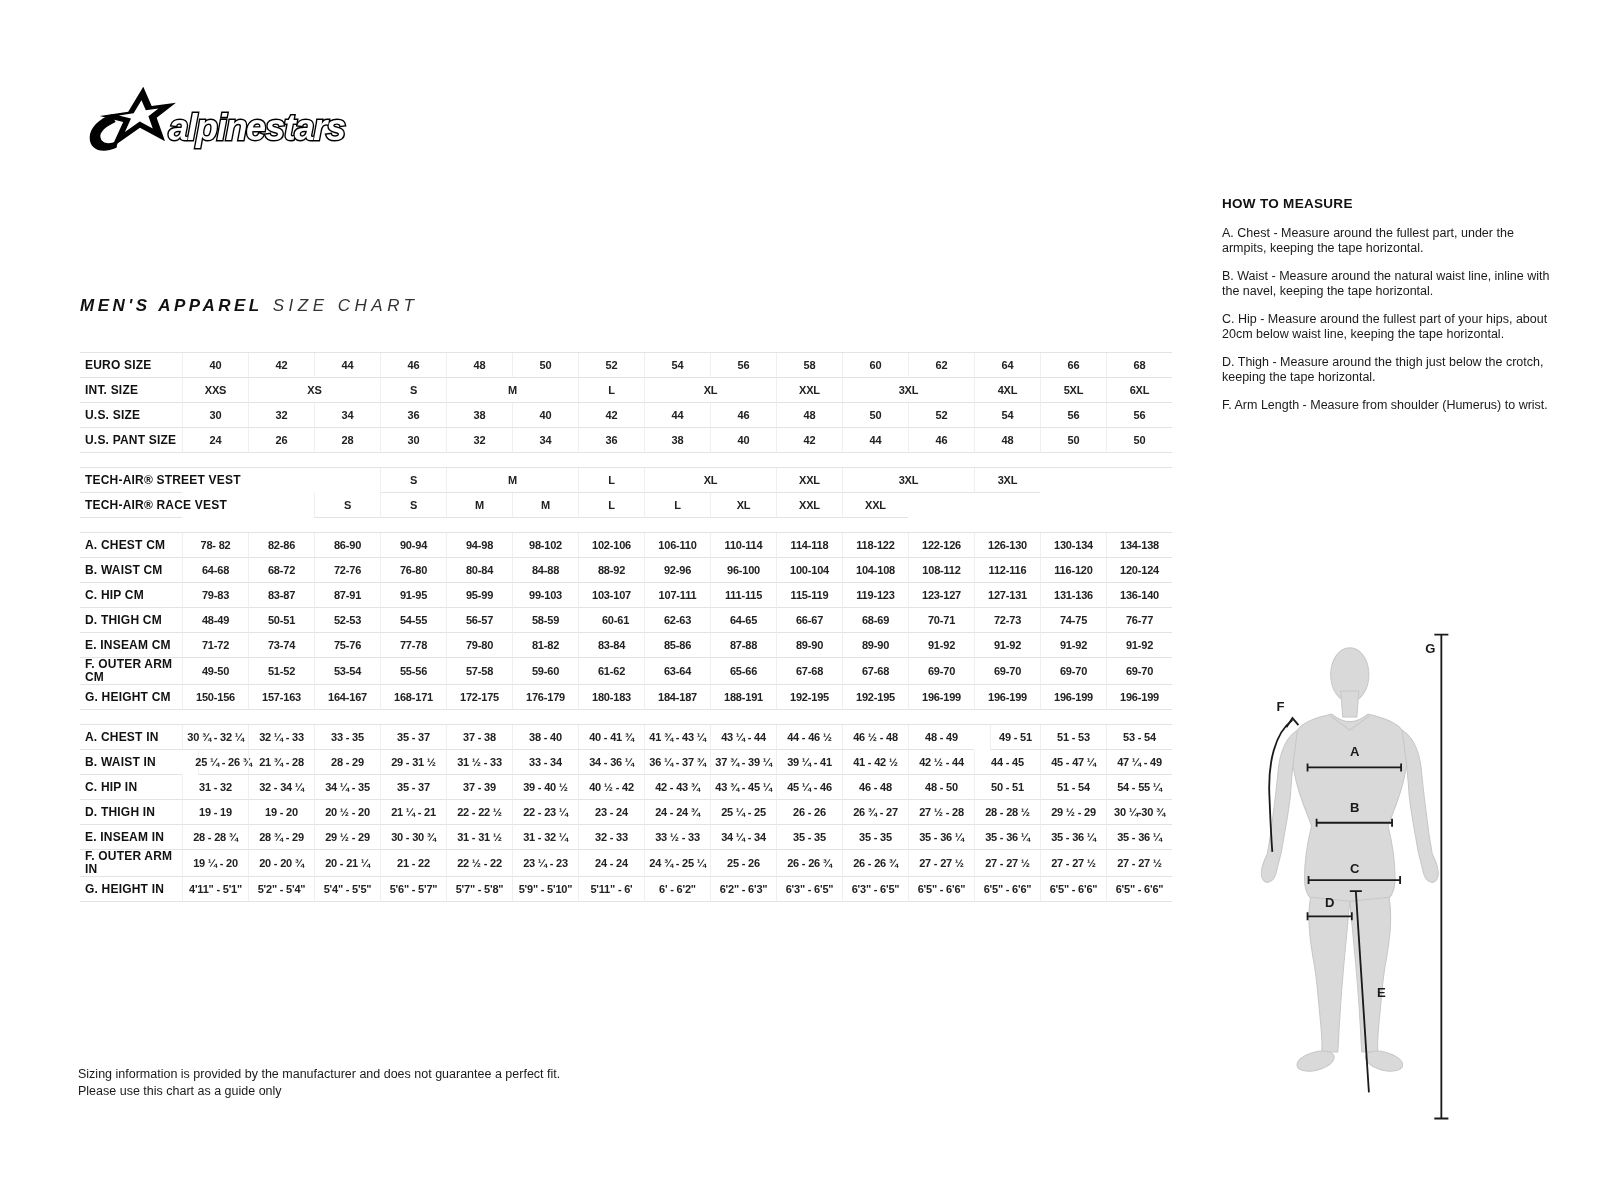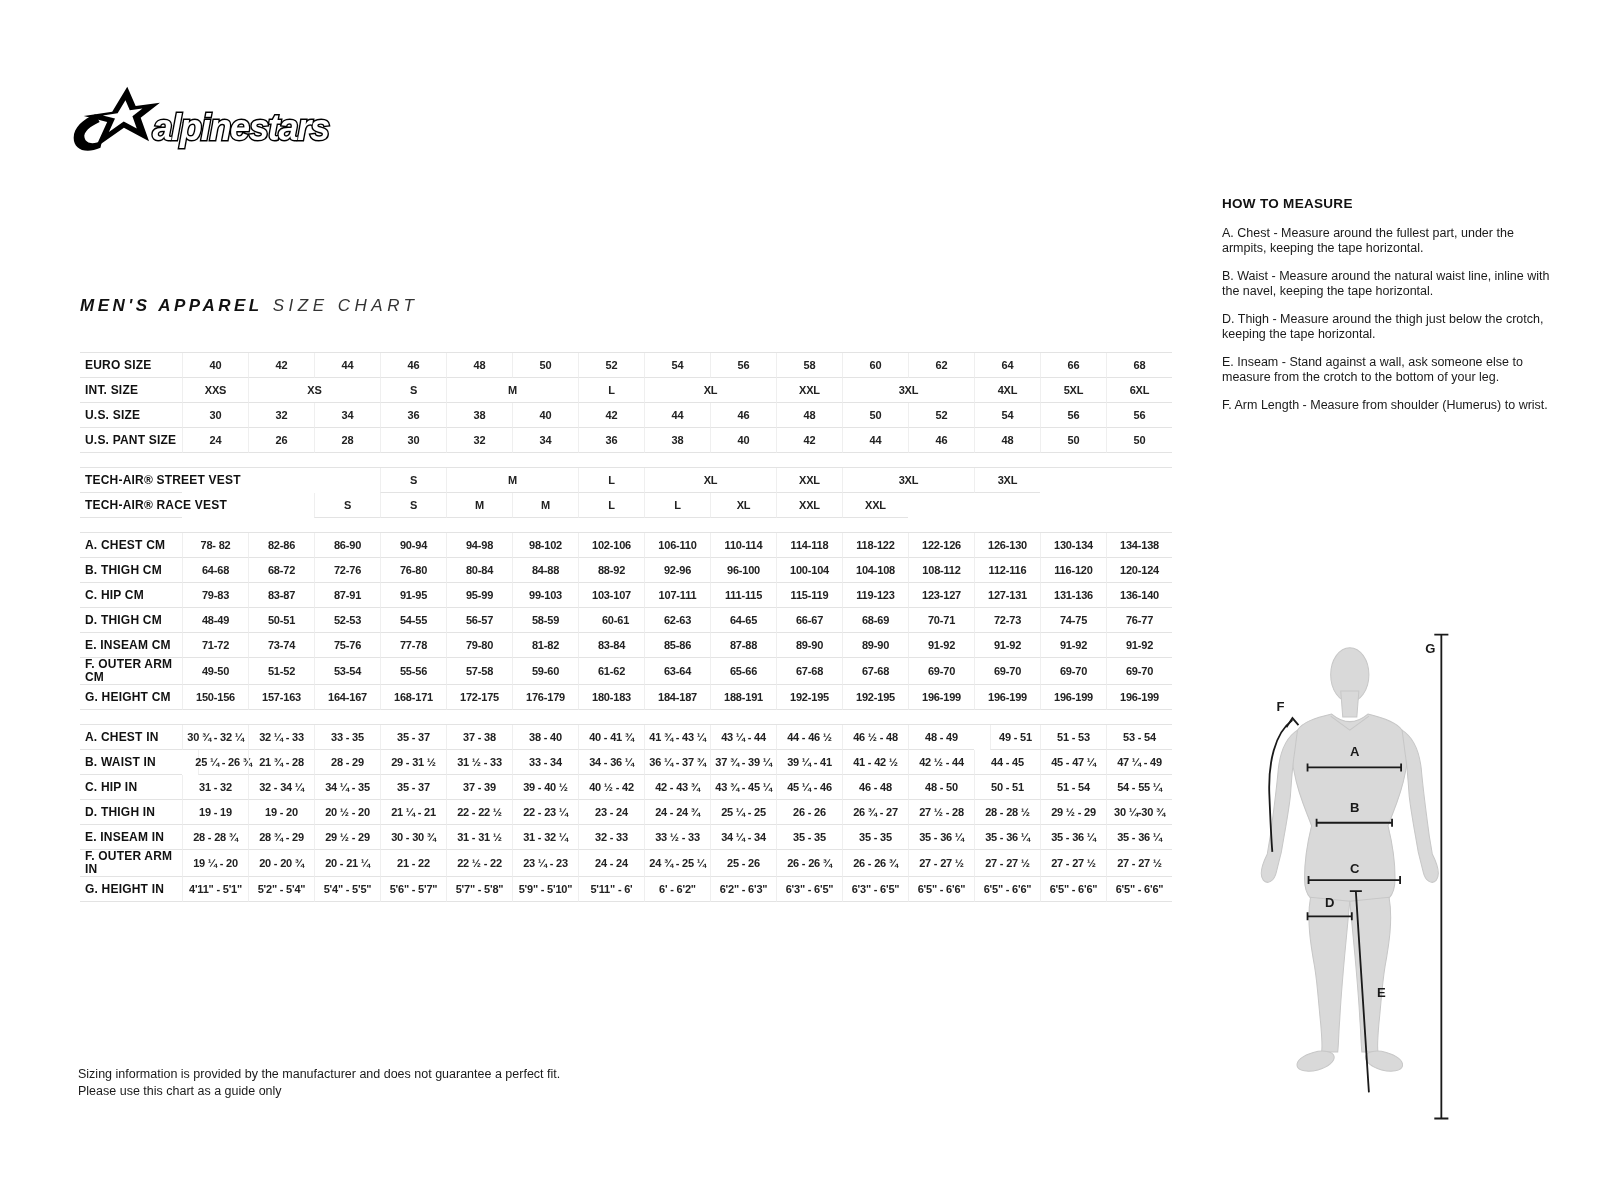--- a/index.html
+++ b/index.html
@@ -2,21 +2,21 @@
 <html><head>
 <meta charset="utf-8">
 <style>
   * { margin:0; padding:0; box-sizing:border-box; }
   html,body { background:#ffffff; }
   .page {
     position:relative; width:1600px; height:1200px; background:#fff; overflow:hidden;
     font-family:"Liberation Sans","DejaVu Sans",sans-serif; color:#1a1a1a;
   }
   
-  .logo { position:absolute; left:72px; top:84px; width:268px; height:80px; }
+  .logo { position:absolute; left:88px; top:84px; width:268px; height:80px; }
   
   .title { position:absolute; left:80px; top:296px; white-space:nowrap; }
   .title .main { font-size:17px; font-weight:bold; font-style:italic; letter-spacing:3.5px; color:#111; }
   .title .sub  { font-size:17px; font-weight:400;  font-style:italic; letter-spacing:4.5px; color:#333; margin-left:10px; }
   
   .size-table { position:absolute; left:80px; top:352px; width:1092px; }
   .tgroup { border-top:1px solid #e3e3e3; }
   .tgroup + .tgroup { margin-top:14px; }
   .trow { display:grid; grid-template-columns:102px repeat(15,66px); min-height:25px; }
   .trow > div { border-bottom:1px solid #e3e3e3; display:flex; align-items:center; }
@@ -165,21 +165,21 @@
           <div class="tcell" style="grid-column: 9 / span 1;">106-110</div>
           <div class="tcell" style="grid-column: 10 / span 1;">110-114</div>
           <div class="tcell" style="grid-column: 11 / span 1;">114-118</div>
           <div class="tcell" style="grid-column: 12 / span 1;">118-122</div>
           <div class="tcell" style="grid-column: 13 / span 1;">122-126</div>
           <div class="tcell" style="grid-column: 14 / span 1;">126-130</div>
           <div class="tcell" style="grid-column: 15 / span 1;">130-134</div>
           <div class="tcell" style="grid-column: 16 / span 1;">134-138</div>
         </div>
         <div class="trow">
-          <div class="tlabel nw">B. THIGH CM</div>
+          <div class="tlabel nw">B. WAIST CM</div>
           <div class="tcell" style="grid-column: 2 / span 1;">64-68</div>
           <div class="tcell" style="grid-column: 3 / span 1;">68-72</div>
           <div class="tcell" style="grid-column: 4 / span 1;">72-76</div>
           <div class="tcell" style="grid-column: 5 / span 1;">76-80</div>
           <div class="tcell" style="grid-column: 6 / span 1;">80-84</div>
           <div class="tcell" style="grid-column: 7 / span 1;">84-88</div>
           <div class="tcell" style="grid-column: 8 / span 1;">88-92</div>
           <div class="tcell" style="grid-column: 9 / span 1;">92-96</div>
           <div class="tcell" style="grid-column: 10 / span 1;">96-100</div>
           <div class="tcell" style="grid-column: 11 / span 1;">100-104</div>
@@ -413,22 +413,22 @@
   <div class="footer">
     <div>Sizing information is provided by the manufacturer and does not guarantee a perfect fit.</div>
     <div>Please use this chart as a guide only</div>
   </div>
 
   <div class="measure">
     <h2>HOW TO MEASURE</h2>
     <div id="measure-list">
         <p class="mpara">A. Chest - Measure around the fullest part, under the armpits, keeping the tape horizontal.</p>
         <p class="mpara">B. Waist - Measure around the natural waist line, inline with the navel, keeping the tape horizontal.</p>
+        <p class="mpara">C. Hip - Measure around the fullest part of your hips, about 20cm below waist line, keeping the tape horizontal.</p>
         <p class="mpara">D. Thigh - Measure around the thigh just below the crotch, keeping the tape horizontal.</p>
-        <p class="mpara">E. Inseam - Stand against a wall, ask someone else to measure from the crotch to the bottom of your leg.</p>
         <p class="mpara">F. Arm Length - Measure from shoulder (Humerus) to wrist.</p>
       </div>
   </div>
 
   <div class="figure">
     <svg width="332" height="509" viewBox="0 0 330 505">
       <g fill="#d9d9d9" stroke="#c7c7c7" stroke-width="1">
         <ellipse cx="131" cy="62" rx="19" ry="27"></ellipse>
         <path d="M122,78 L140,78 L138,104 L124,104 Z"></path>
 

